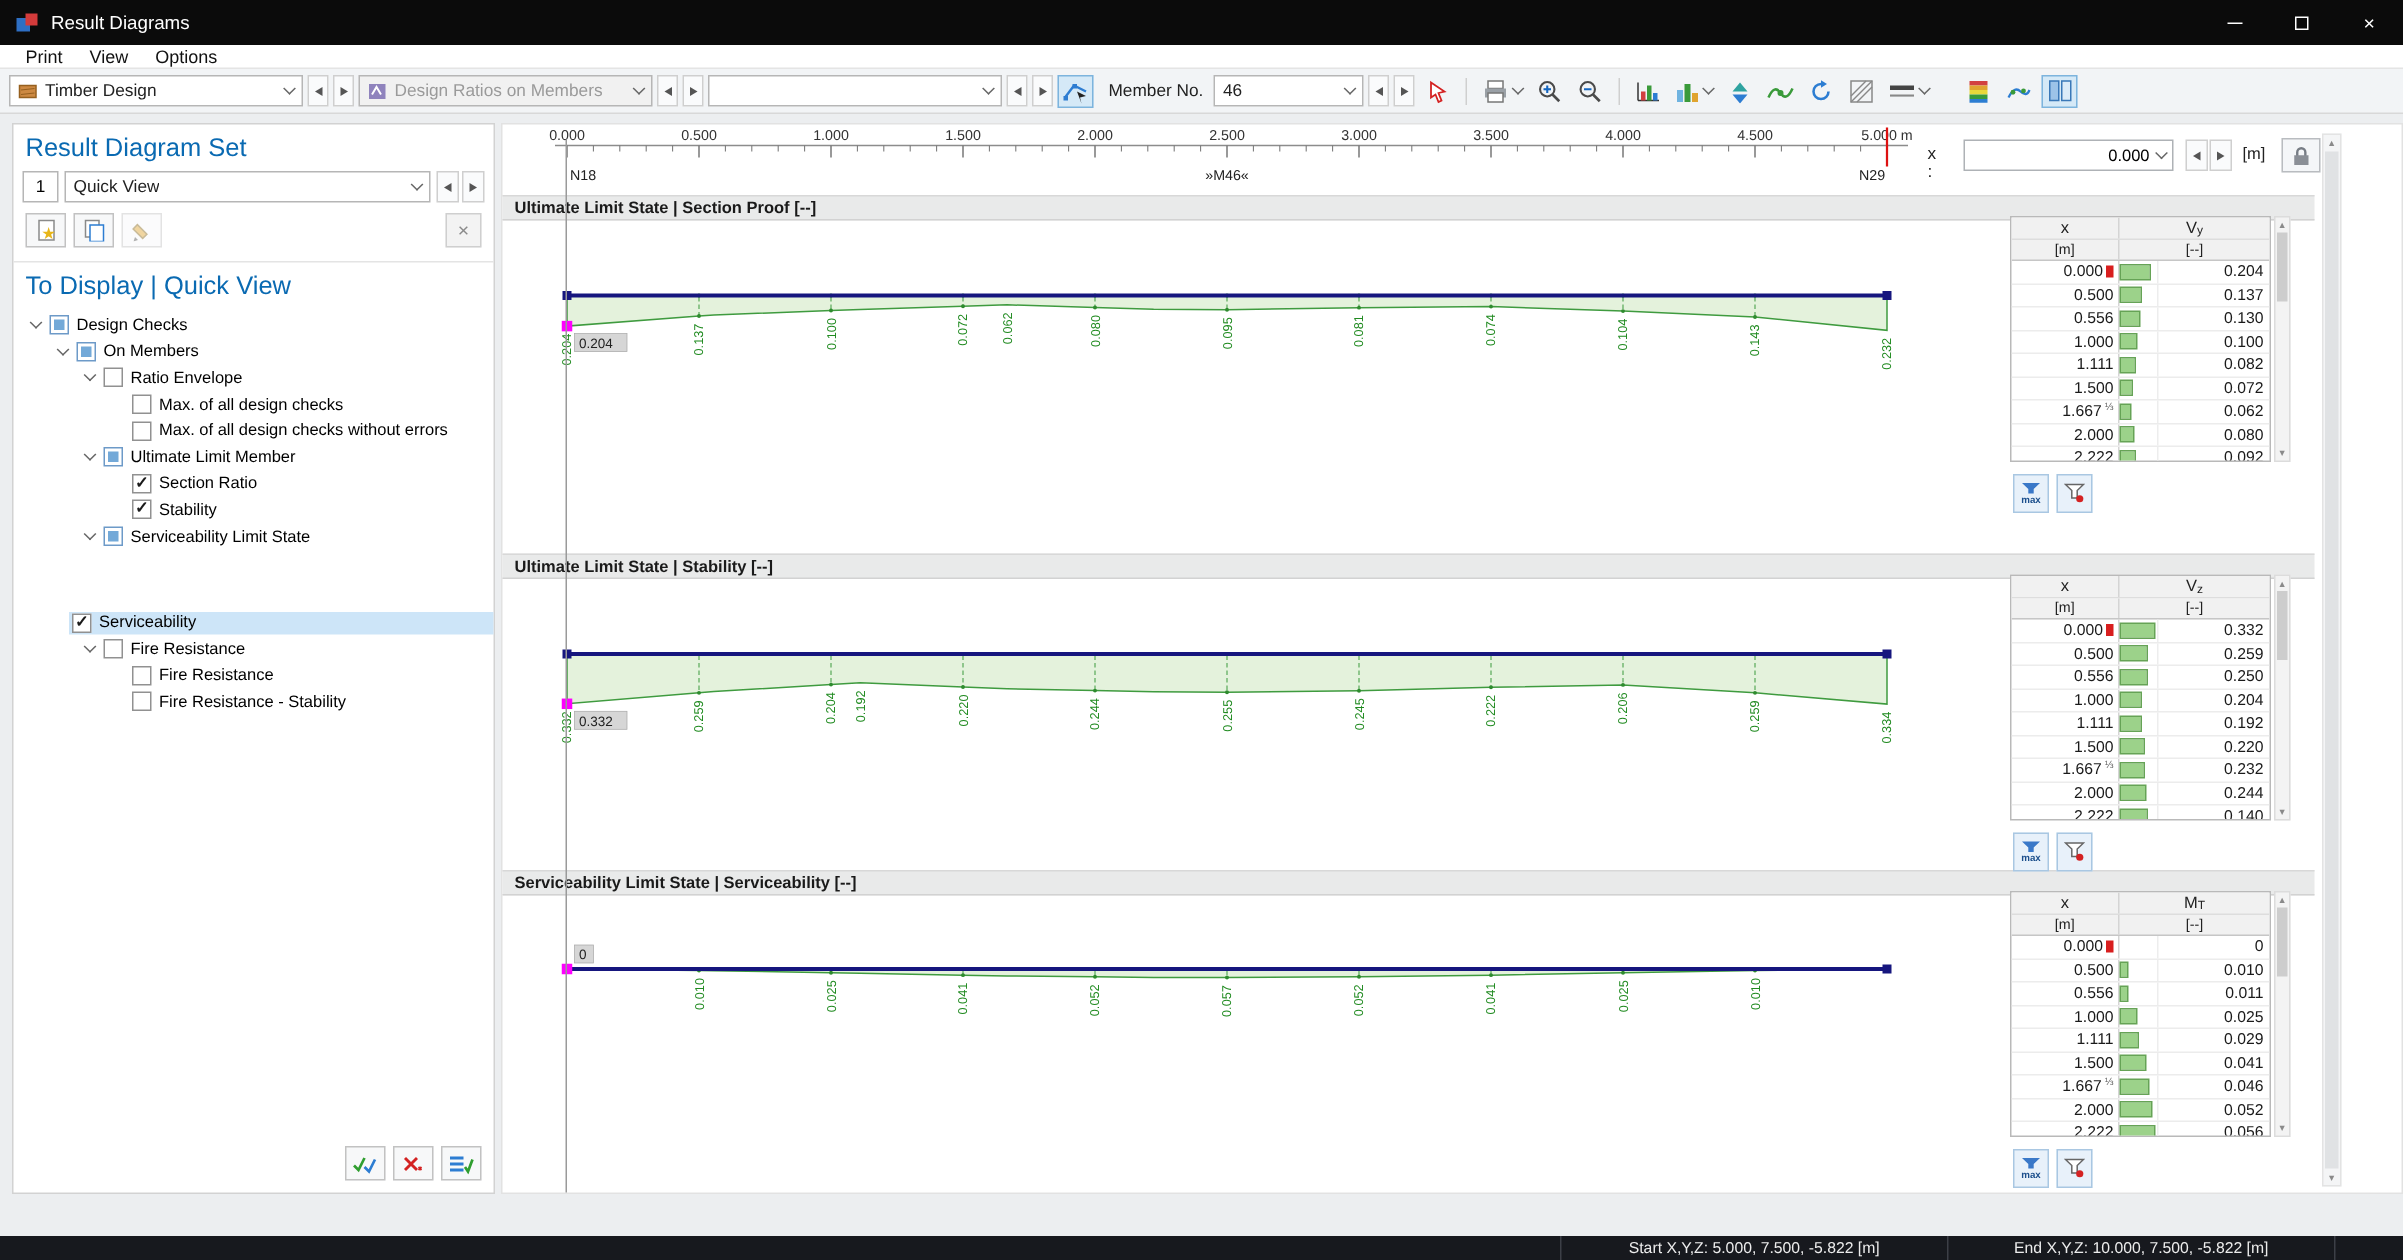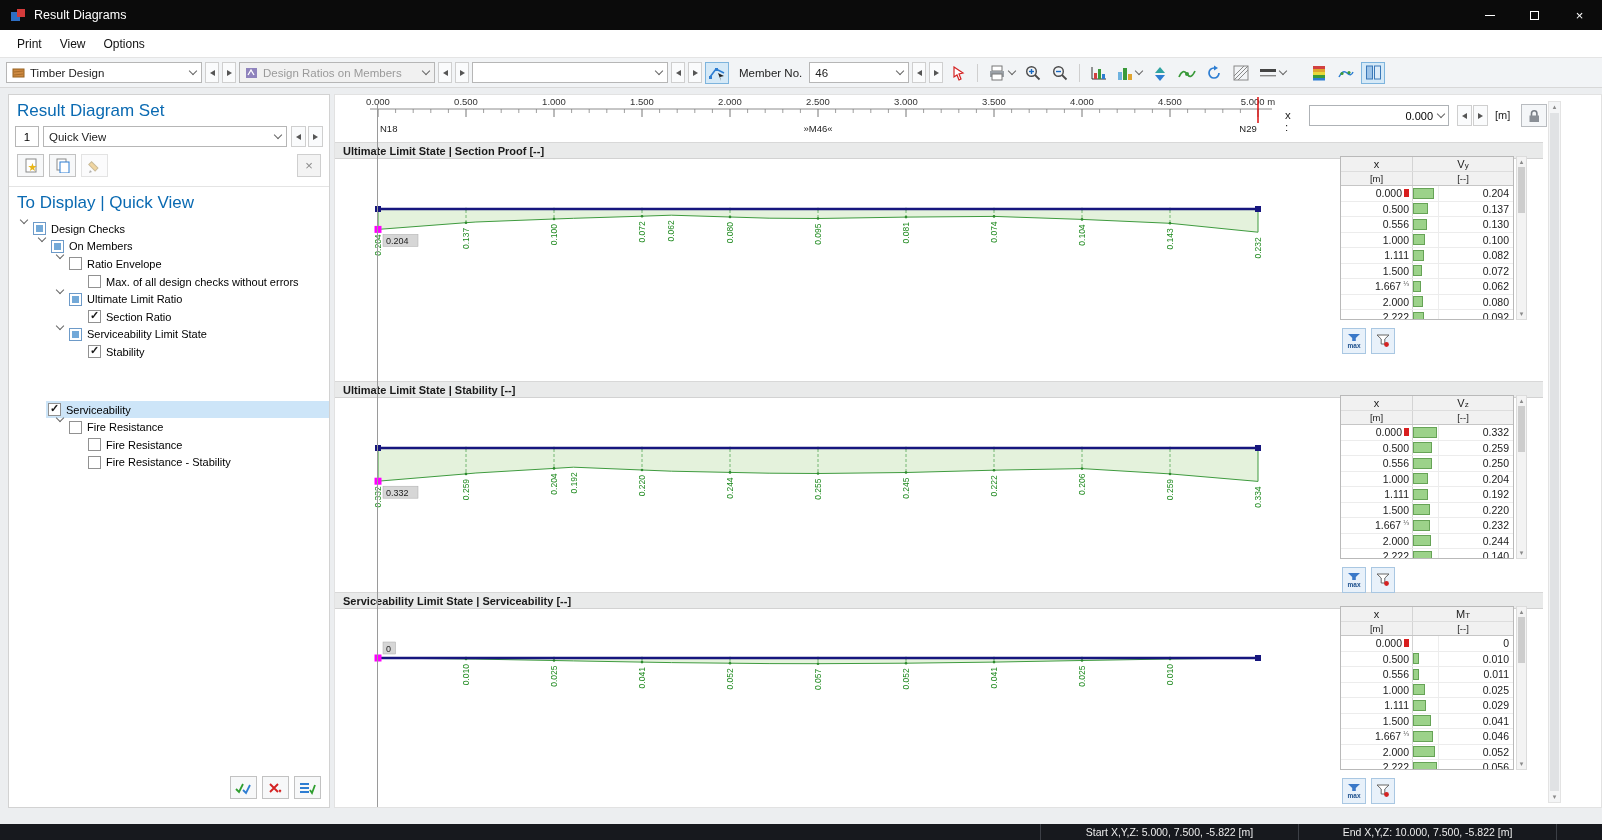--- a/index.html
+++ b/index.html
@@ -8,21 +8,21 @@
 .app{position:relative;width:1602px;height:840px;display:flex;flex-direction:column;background:#eceef0}
 
 .titlebar{height:30px;background:#0b0b0b;color:#fff;display:flex;align-items:center;flex:none}
 .appicon{margin:0 8px 0 10px;display:flex}
 .wtitle{font-size:12.5px}
 .wctrls{margin-left:auto;display:flex;height:100%}
 .wbtn{width:45px;height:30px;display:flex;align-items:center;justify-content:center;color:#fff;font-size:13px}
 .mini{width:10px;height:1px;background:#fff;display:inline-block}
 .maxi{width:9px;height:9px;border:1px solid #fff;display:inline-block}
 
-.menubar{height:28px;background:#fff;border-bottom:1px solid #e4e4e4;display:flex;align-items:center;padding-left:8px;flex:none}
+.menubar{height:16px;background:#fff;border-bottom:1px solid #e4e4e4;display:flex;align-items:center;padding-left:8px;flex:none}
 .menu-item{padding:2px 9px;font-size:12px;color:#111}
 
 .toolbar{height:30px;background:#f2f4f6;border-bottom:1px solid #d8d8d8;display:flex;align-items:center;padding:0 6px;gap:3px;flex:none}
 .combo{display:flex;align-items:center;height:21px;background:#fff;border:1px solid #b6b6b6;padding:0 5px;gap:5px;font-size:11.5px;color:#222}
 .combo.disabled{background:#f1f1f1;color:#9a9a9a}
 .w196{width:196px}.w100{width:100px}
 .ctext{white-space:nowrap;overflow:hidden}
 .chev{width:6px;height:6px;border-right:1.4px solid #666;border-bottom:1.4px solid #666;transform:rotate(45deg);margin-top:-3px;flex:none;margin-left:auto}
 .chev.inl{margin-left:0}
 .navbtn{width:14px;height:21px;background:#fafbfc;border:1px solid #cfcfcf;display:flex;align-items:center;justify-content:center;padding:0}
@@ -40,21 +40,21 @@
 .setrow{display:flex;align-items:center;margin:3px 6px 0;gap:2px}
 .numbox{width:24px;height:21px;border:1px solid #b6b6b6;background:#fff;display:flex;align-items:center;justify-content:center;font-size:11.5px;flex:none}
 .setrow .combo{flex:1;margin:0 2px}
 .spin{width:15px;height:21px;background:#fafbfc;border:1px solid #cfcfcf;display:flex;align-items:center;justify-content:center;padding:0}
 .btnrow{display:flex;align-items:center;margin:7px 8px 0;gap:5px}
 .sbtn{width:27px;height:23px;border:1px solid #c2c2c2;background:#f7f8f9;display:flex;align-items:center;justify-content:center;padding:0}
 .sbtn.disabled{opacity:.45}
 .xbtn{margin-left:auto;width:24px;height:23px;border:1px solid #cfcfcf;background:#f3f3f3;color:#8a8a8a;font-size:13px;display:flex;align-items:center;justify-content:center}
 .sb-sep{height:1px;background:#e4e4e4;margin:9px 0 0}
 .tree{margin-top:5px}
-.tree-row{display:flex;height:17.6px;font-size:11px}
+.tree-row{display:flex;align-items:center;height:17.6px;font-size:11px}
 .exp{width:6px;height:6px;border-right:1.4px solid #666;border-bottom:1.4px solid #666;transform:rotate(45deg);flex:none;margin:-3px 4px 0 0}
 .expsp{width:11px;flex:none}
 .rowbody{display:flex;align-items:center;gap:5px;padding:1px 6px 1px 2px;flex:1}
 .rowbody.hl{background:#cde5f8}
 .cb{width:13px;height:13px;border:1px solid #919191;background:#fff;flex:none;position:relative}
 .cb.partial{border-color:#6d9ac8}
 .cb.partial::after{content:"";position:absolute;inset:2px;background:#73a9d8}
 .cb.checked::after{content:"✓";position:absolute;left:1px;top:-2px;font-size:11px;color:#1a1a1a;font-weight:700}
 .tl{white-space:nowrap}
 .sb-bottom{position:absolute;bottom:8px;right:8px;display:flex;gap:5px}
@@ -358,49 +358,56 @@
             <span class="exp"></span>
             <span class="rowbody">
               <span class="cb empty"></span>
               <span class="tl">Ratio Envelope</span>
             </span>
           </div>
           <div class="tree-row" style="padding-left: 66px;">
             <span class="expsp"></span>
             <span class="rowbody">
               <span class="cb empty"></span>
+              <span class="tl">Max. of all design checks</span>
+            </span>
+          </div>
+          <div class="tree-row" style="padding-left: 66px;">
+            <span class="expsp"></span>
+            <span class="rowbody">
+              <span class="cb empty"></span>
               <span class="tl">Max. of all design checks without errors</span>
             </span>
           </div>
           <div class="tree-row" style="padding-left: 48px;">
             <span class="exp"></span>
             <span class="rowbody">
               <span class="cb partial"></span>
-              <span class="tl">Ultimate Limit Ratio</span>
+              <span class="tl">Ultimate Limit Member</span>
             </span>
           </div>
           <div class="tree-row" style="padding-left: 66px;">
             <span class="expsp"></span>
             <span class="rowbody">
               <span class="cb checked"></span>
               <span class="tl">Section Ratio</span>
             </span>
           </div>
+          <div class="tree-row" style="padding-left: 66px;">
+            <span class="expsp"></span>
+            <span class="rowbody">
+              <span class="cb checked"></span>
+              <span class="tl">Stability</span>
+            </span>
+          </div>
           <div class="tree-row" style="padding-left: 48px;">
             <span class="exp"></span>
             <span class="rowbody">
               <span class="cb partial"></span>
               <span class="tl">Serviceability Limit State</span>
-            </span>
-          </div>
-          <div class="tree-row" style="padding-left: 66px;">
-            <span class="expsp"></span>
-            <span class="rowbody">
-              <span class="cb checked"></span>
-              <span class="tl">Stability</span>
             </span>
           </div>
           <div class="tree-row" style="padding-left: 26px; margin-top: 40px;">
             <span class="expsp"></span>
             <span class="rowbody hl">
               <span class="cb checked"></span>
               <span class="tl">Serviceability</span>
             </span>
           </div>
           <div class="tree-row" style="padding-left: 48px;">

